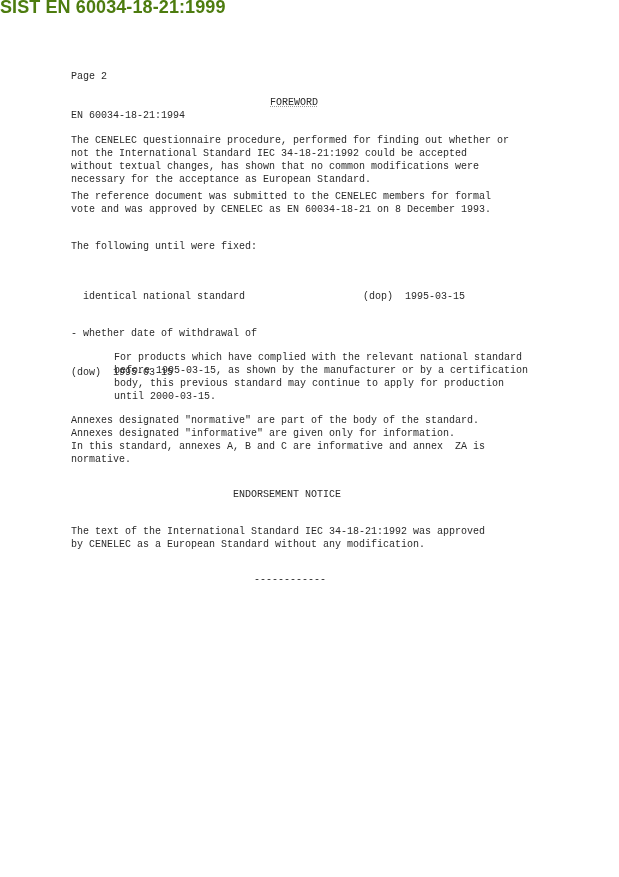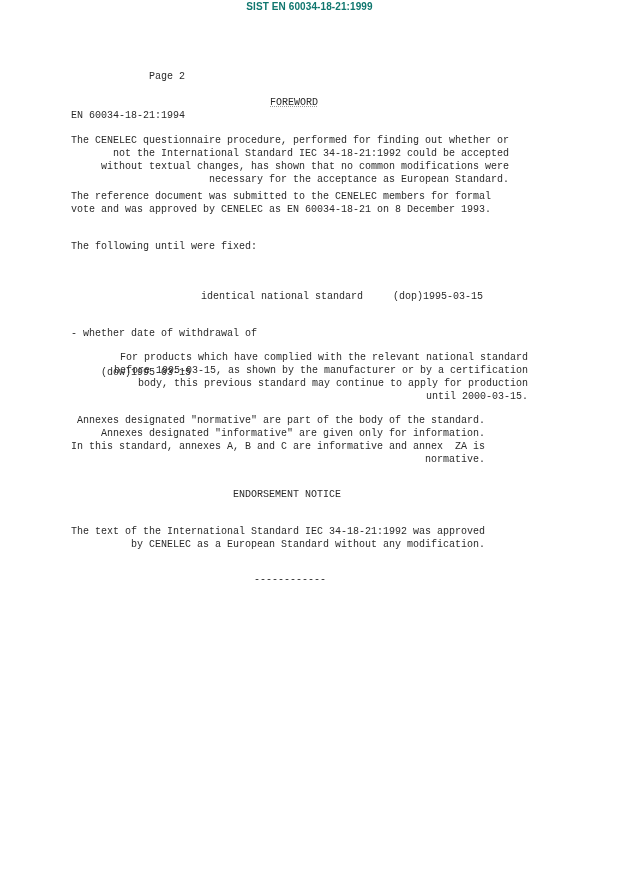--- a/index.html
+++ b/index.html
@@ -1,41 +1,41 @@
 <!DOCTYPE html>
 <html><head>
   <meta charset="utf-8">
   <style>
     html, body { margin: 0; padding: 0; background: #ffffff; }
     body { width: 619px; height: 877px; position: relative; overflow: hidden; }
     .watermark {
-      position: absolute; top: 0; left: 0; width: 619px; text-align: center;
+      position: absolute; top: 0; left: 0; width: 619px; text-align: left;
       font-family: "Liberation Sans", sans-serif; font-weight: bold;
-      font-size: 10px; color: #0f766e; line-height: 14px; letter-spacing: 0.1px;
+      font-size: 18px; color: #4d7c0f; line-height: 14px; letter-spacing: 0.1px;
     }
     .mono {
       font-family: "Liberation Mono", monospace; font-size: 10px;
-      color: #2a2a2a; line-height: 13px; white-space: pre; text-align: right;
+      color: #2a2a2a; line-height: 13px; white-space: pre;
     }
     .abs { position: absolute; }
     .header { left: 71px; top: 44px; }
     .title { left: 270px; top: 96px; text-decoration: underline; text-decoration-style: dotted; text-decoration-color: #999; }
     .p1 { left: 71px; top: 134px; }
     .p2 { left: 71px; top: 190px; }
     .p3 { left: 71px; top: 240px; }
     .item1 { left: 71px; top: 264px; }
     .item2 { left: 71px; top: 301px; }
     .p4 { left: 71px; top: 351px; margin-left: 43px; }
     .p5 { left: 71px; top: 414px; }
     .title2 { left: 233px; top: 488px; }
     .p6 { left: 71px; top: 525px; }
     .sep { left: 254px; top: 573px; }
     .row { display: flex; }
     .row .desc { width: 292px; }
-    .row .code { width: 42px; margin-left: 18px; }
+    .row .code { width: 42px; }
   </style>
 </head>
 <body>
 
 <div class="watermark">SIST EN 60034-18-21:1999</div>
 
 <div class="abs mono header">
   <div>Page 2</div>
   <div>EN 60034-18-21:1994</div>
 </div>

